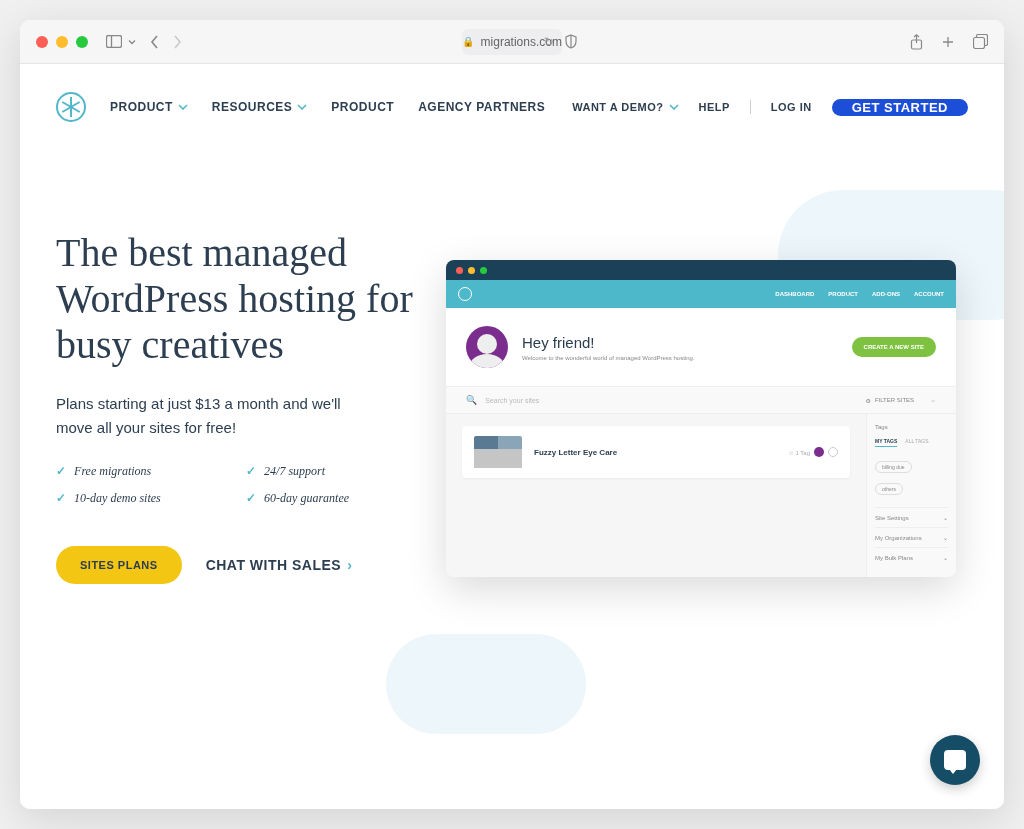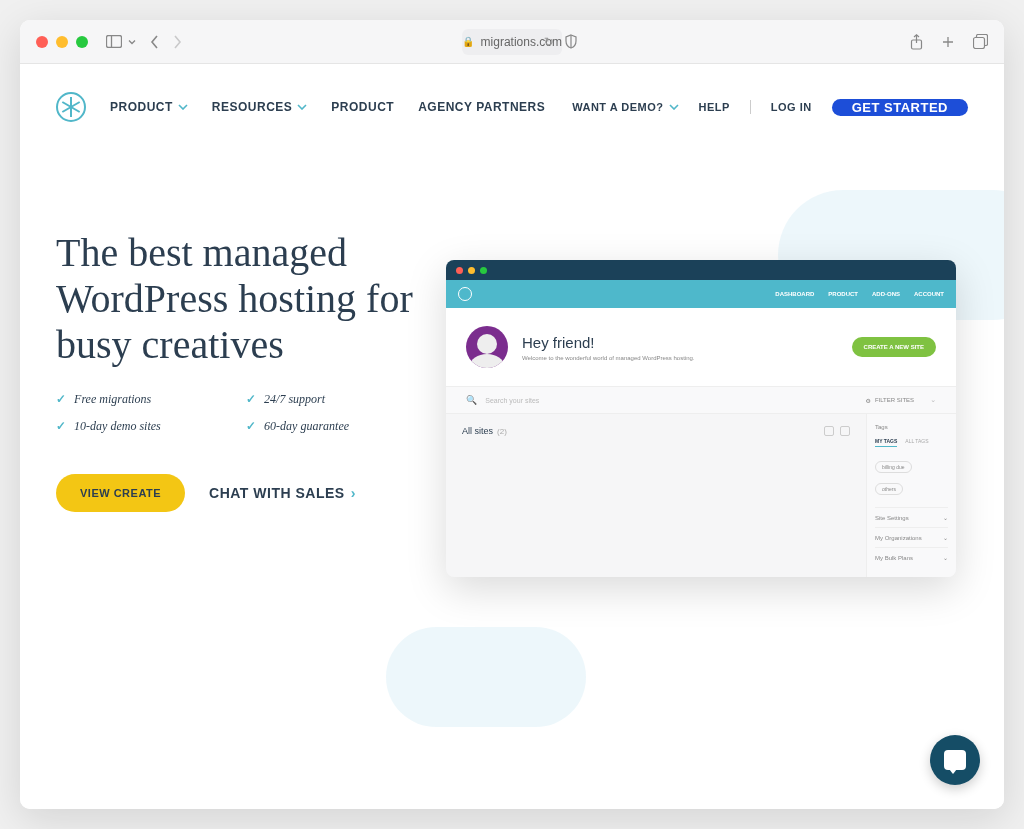--- a/index.html
+++ b/index.html
@@ -207,40 +207,41 @@
         <div class="nav-item">
           <span>LOG IN</span>
         </div>
         <button class="get-started-btn">GET STARTED</button>
       </div>
     </div>
 
     <div class="hero">
       <div class="hero-left">
         <h1 class="hero-title">The best managed WordPress hosting for busy creatives</h1>
+        <p class="hero-sub">Plans starting at just $13 a month and we'll move all your sites for free!</p>
         <div class="features">
           <div class="feature-item">
               <span class="check">✓</span>
               <span>Free migrations</span>
             </div>
           <div class="feature-item">
               <span class="check">✓</span>
               <span>24/7 support</span>
             </div>
           <div class="feature-item">
               <span class="check">✓</span>
               <span>10-day demo sites</span>
             </div>
           <div class="feature-item">
               <span class="check">✓</span>
               <span>60-day guarantee</span>
             </div>
         </div>
         <div class="cta-row">
-          <button class="view-plans-btn">VIEW CREATE</button>
+          <button class="view-plans-btn">SITES PLANS</button>
           <div class="chat-sales">
             <span>CHAT WITH SALES</span>
             <span class="arrow">›</span>
           </div>
         </div>
       </div>
 
       <div class="hero-right">
         <div class="cloud cloud1"></div>
         <div class="cloud cloud2"></div>
@@ -268,26 +269,27 @@
             <button class="create-site-btn">CREATE A NEW SITE</button>
           </div>
           <div class="dash-search">
             <span class="dash-search-icon">🔍</span>
             <span class="dash-search-text">Search your sites</span>
             <span class="dash-filter">⚙ <span>FILTER SITES</span></span>
             <span style="font-size:7px;color:#bbb;margin-left:8px">⌄</span>
           </div>
           <div class="dash-body">
             <div class="dash-main">
-              <div class="all-sites-row">
-                <span class="all-sites-label">All sites</span>
-                <span class="all-sites-count">(2)</span>
-                <div class="view-toggles">
-                  <div class="view-toggle"></div>
-                  <div class="view-toggle"></div>
+              <div class="site-card">
+                <div class="site-thumb site-thumb2"></div>
+                <span class="site-name">Fuzzy Letter Eye Care</span>
+                <div class="site-meta">
+                  <span class="site-meta-text">☆ <span>1 Tag</span></span>
+                  <div class="collab-dot" style="background:#7b2d8e"></div>
+                  <div class="collab-dot" style="background:#fff;border:1px solid #ccc"></div>
                 </div>
               </div>
             </div>
             <div class="dash-sidebar">
               <div class="sidebar-label">Tags</div>
               <div class="tag-tabs">
                 <span class="active">MY TAGS</span>
                 <span>ALL TAGS</span>
               </div>
               <div style="margin-bottom:8px;">

